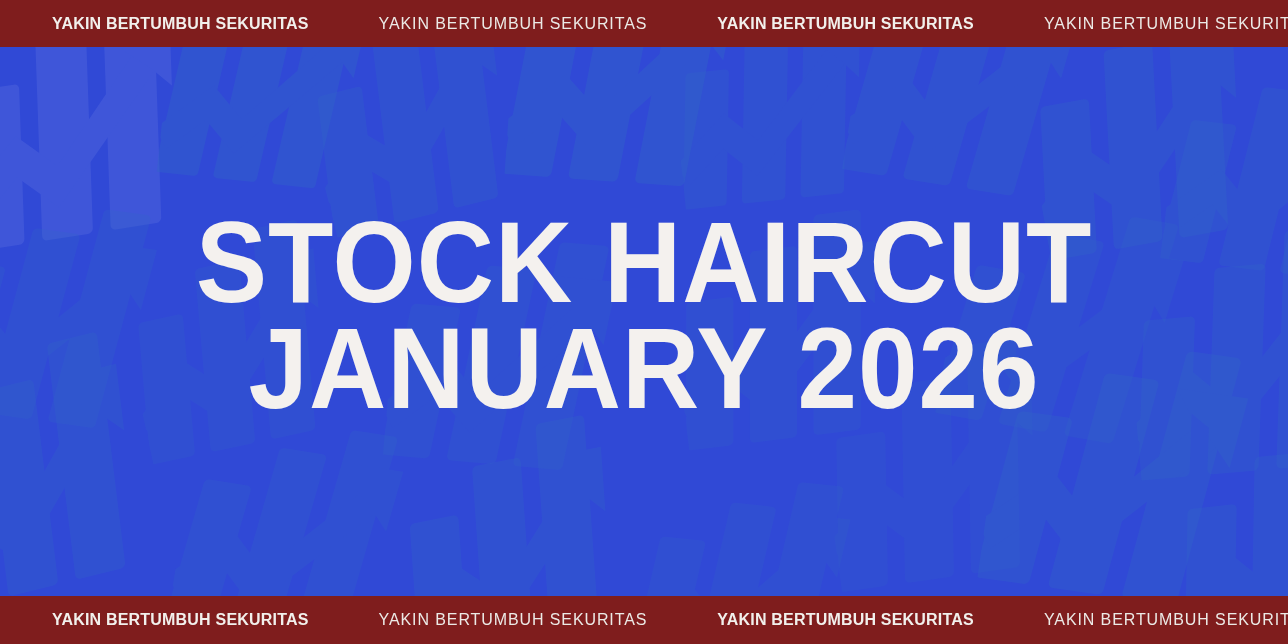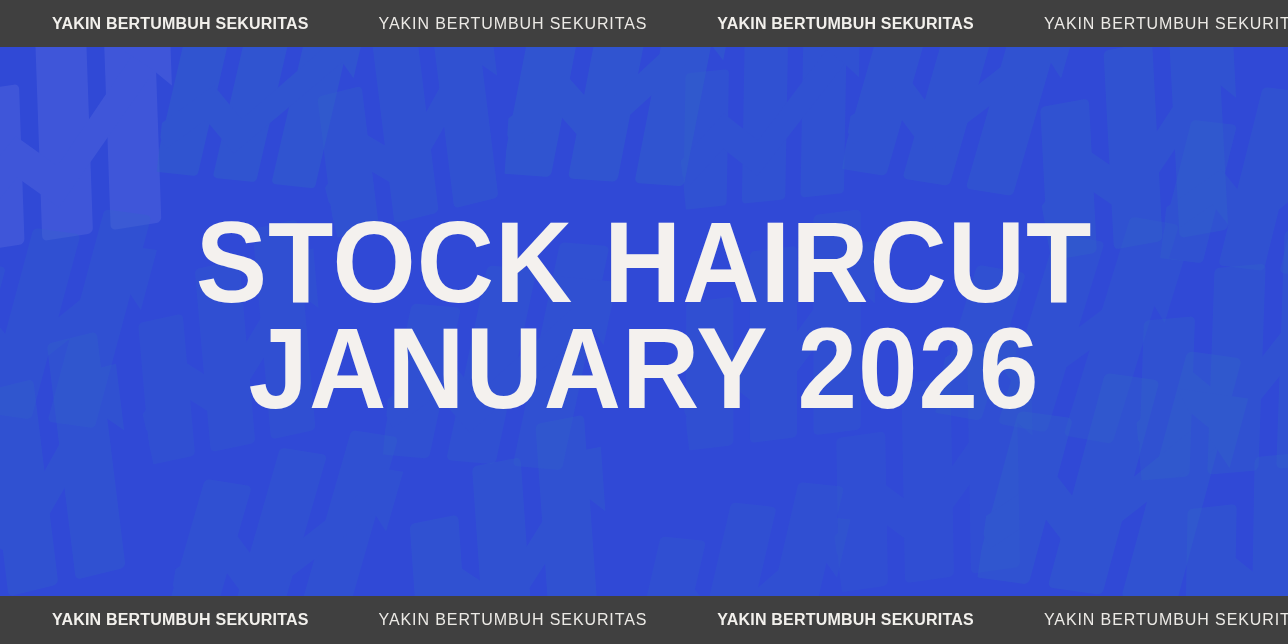--- a/index.html
+++ b/index.html
@@ -17,21 +17,21 @@
     height:644px;
     overflow:hidden;
     background:#3049d6;
   }
 
   
   .marquee {
     position:absolute;
     left:0;
     width:1288px;
-    background:#404040;
+    background:#7f1d1d;
     display:flex;
     align-items:center;
     overflow:hidden;
     z-index:5;
   }
   .marquee.top    { top:0;     height:47px; }
   .marquee.bottom { bottom:0;  height:48px; }
 
   .marquee-track {
     display:flex;

